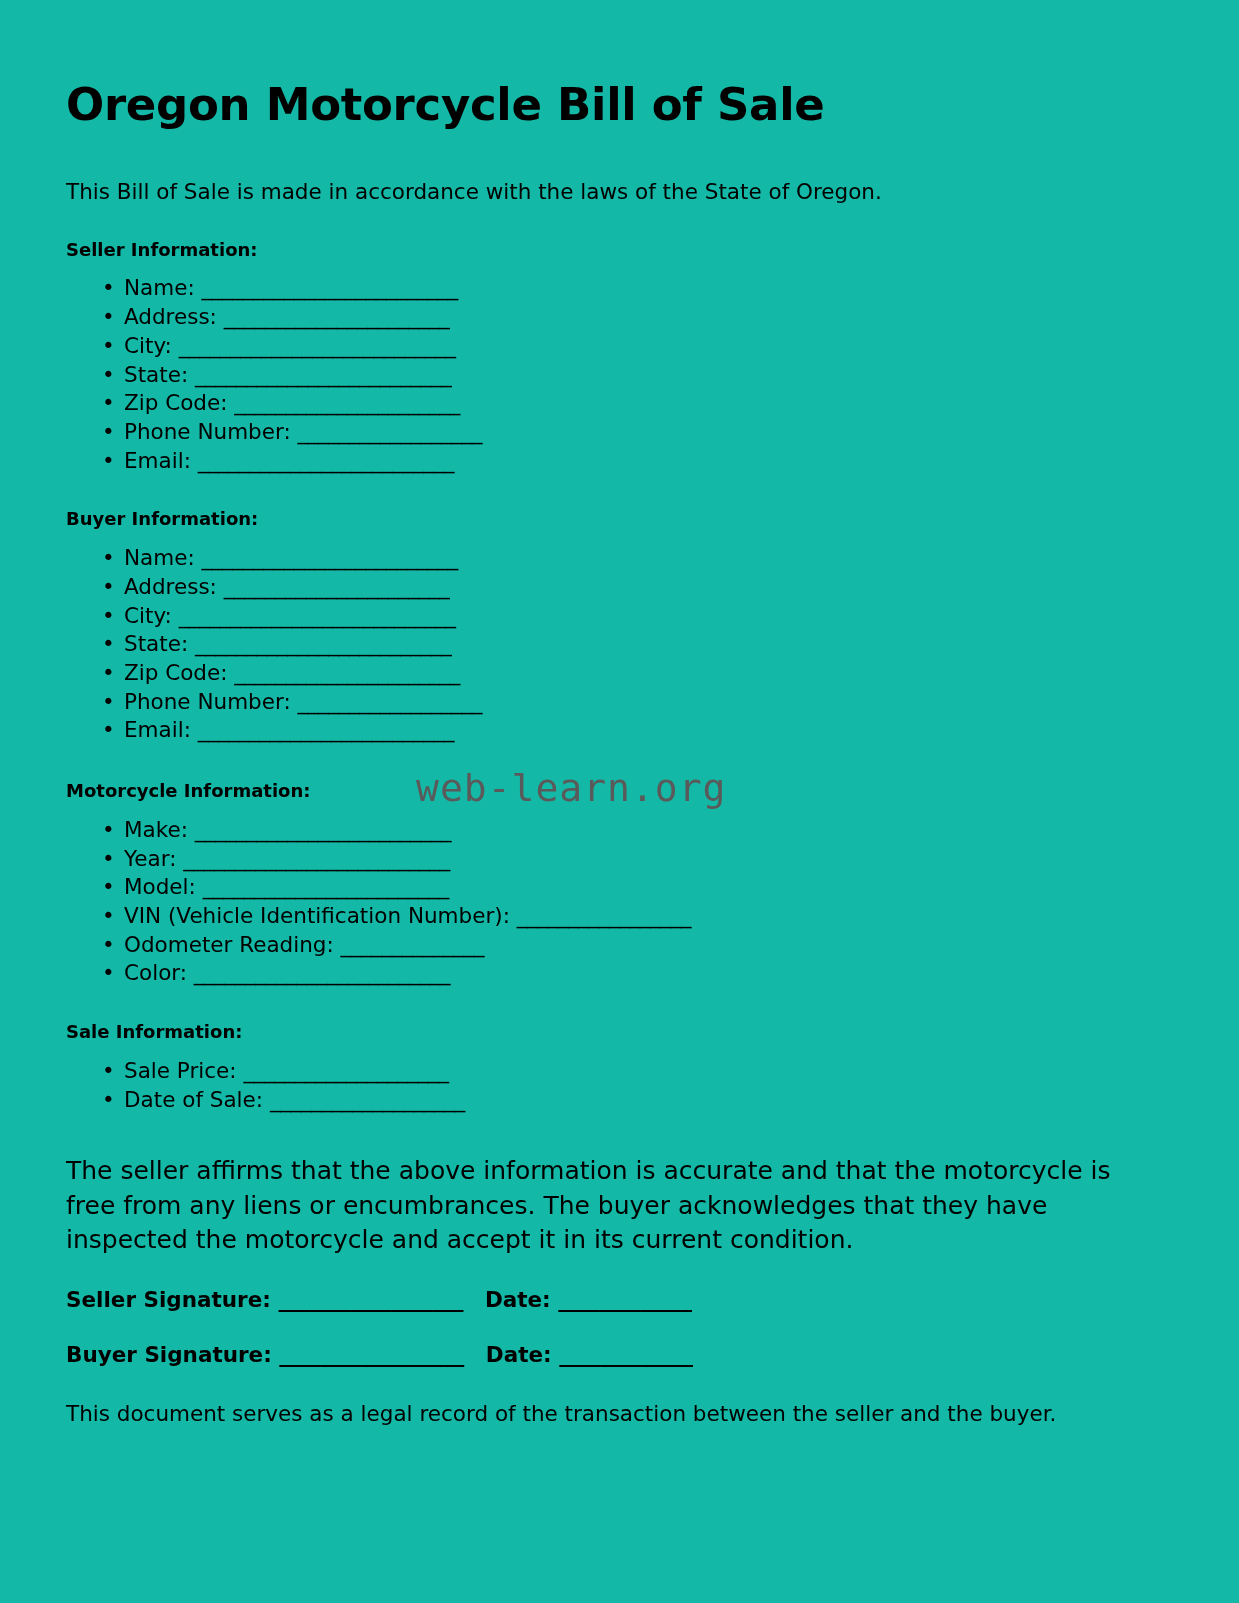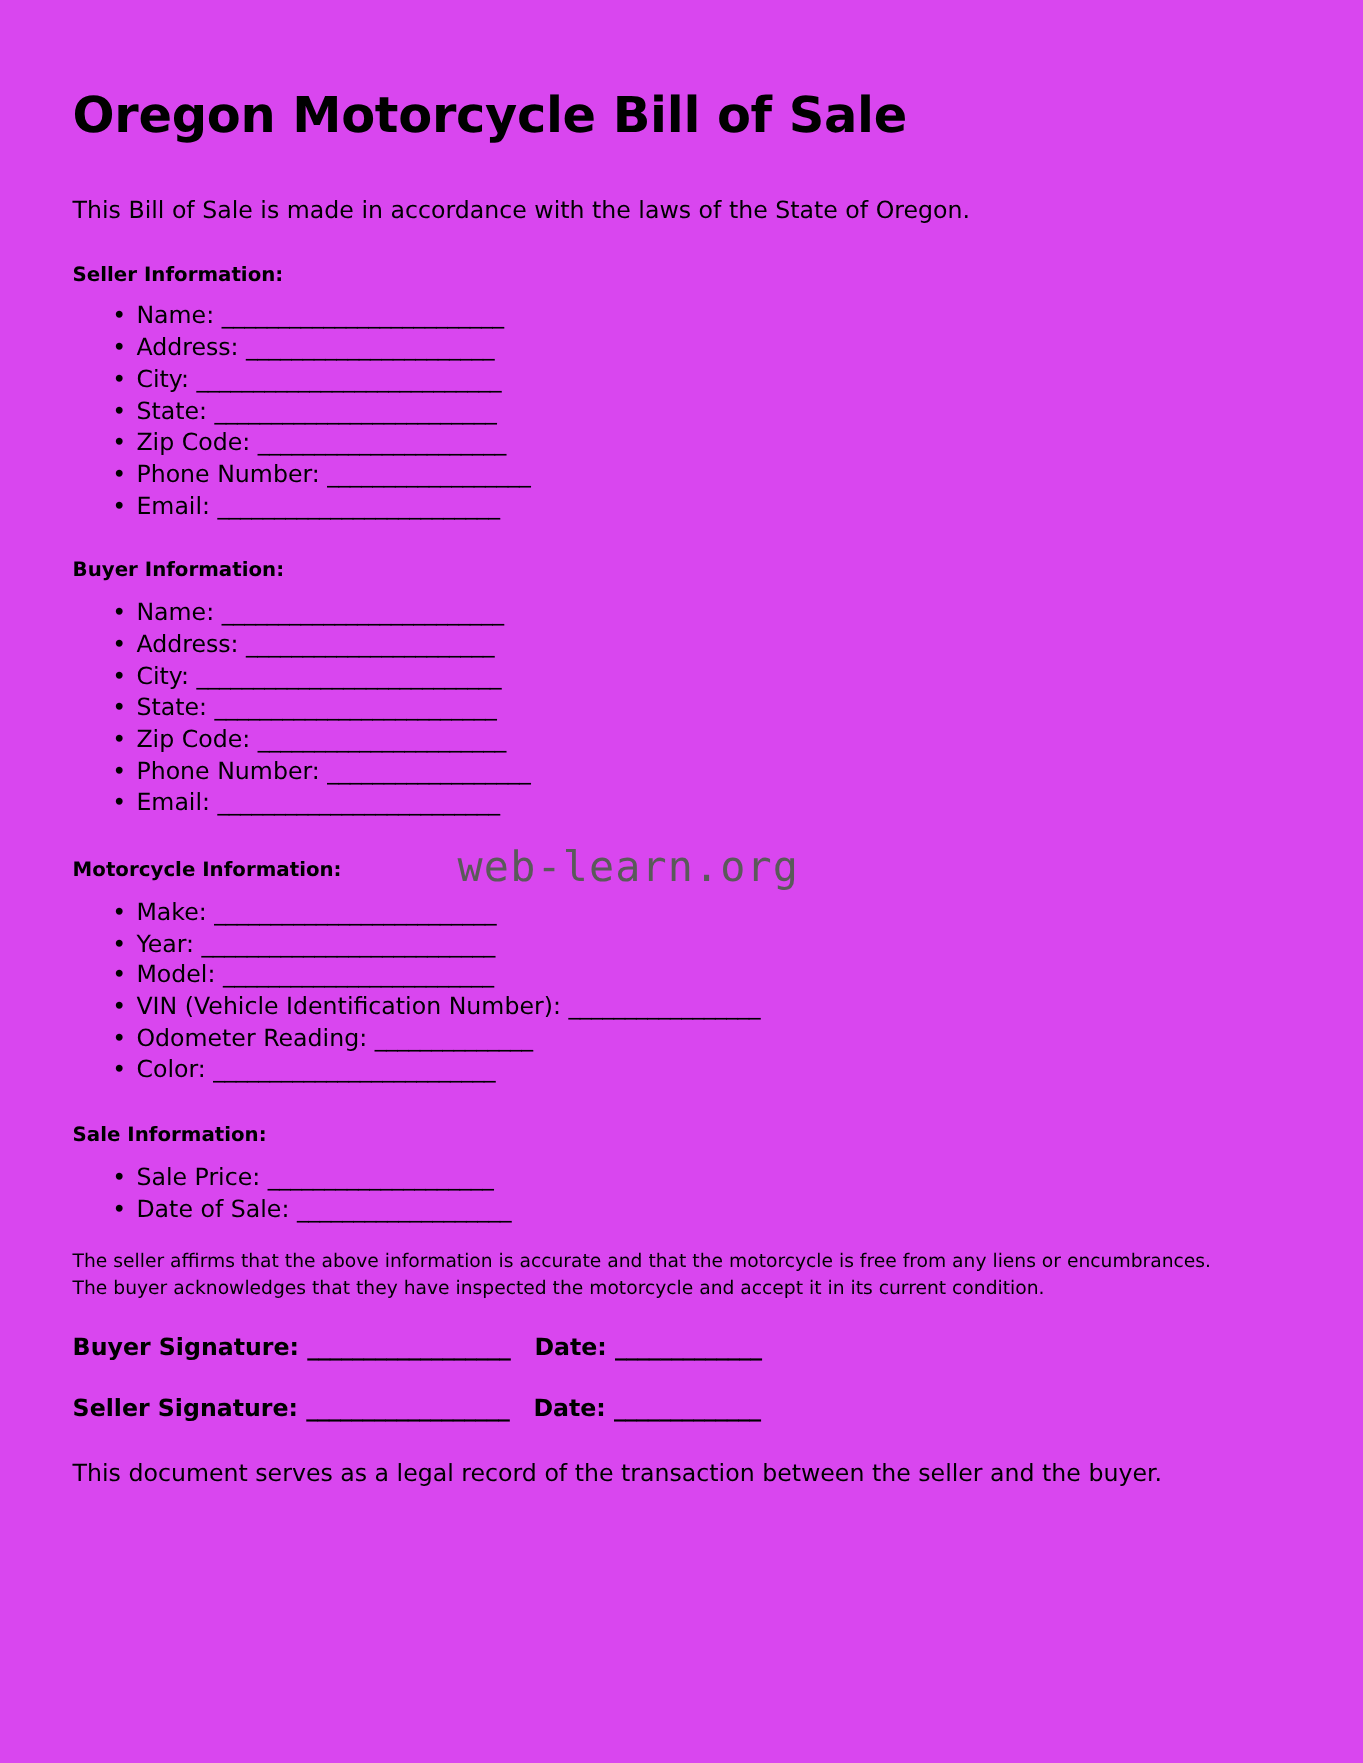--- a/index.html
+++ b/index.html
@@ -13,21 +13,21 @@
     position: relative;
     font-family: "DejaVu Sans", "Liberation Sans", sans-serif;
     color: #000000;
     overflow: hidden;
   }
   .page {
     position: absolute;
     left: 0; top: 0;
     width: 1239px;
     height: 1603px;
-    background: #d946ef;
+    background: #14b8a6;
     box-sizing: border-box;
     padding: 78px 66px 0 66px;
   }
   .doc-title {
     font-size: 45px;
     font-weight: bold;
     letter-spacing: -0.3px;
     line-height: 1.1;
     margin: 0 0 0 0;
     padding-top: 2px;
@@ -63,23 +63,23 @@
     position: absolute;
     left: 36px;
     top: 0;
     font-size: 21.5px;
     line-height: 1.335;
   }
   .blank {
     letter-spacing: -0.5px;
   }
   .para {
-    font-size: 17px;
+    font-size: 25px;
     line-height: 1.37;
-    margin-top: 22px;
+    margin-top: 40px;
     max-width: 1048px;
   }
   .sig-line {
     font-size: 21.5px;
     font-weight: bold;
     margin-top: 30px;
     white-space: nowrap;
   }
   .sig-line .gap {
     display: inline-block;
@@ -149,27 +149,27 @@
 
   <h2 class="section-head">Sale Information:</h2>
   <ul class="fields">
     <li><span>Sale Price:</span> <span class="blank">____________________</span></li>
     <li><span>Date of Sale:</span> <span class="blank">___________________</span></li>
   </ul>
 
   <p class="para">The seller affirms that the above information is accurate and that the motorcycle is free from any liens or encumbrances. The buyer acknowledges that they have inspected the motorcycle and accept it in its current condition.</p>
 
   <div class="sig-line">
-    <span>Buyer Signature:</span>
+    <span>Seller Signature:</span>
     <span class="sig-blank">__________________</span><span class="gap"></span><span>Date:</span>
     <span class="sig-blank">_____________</span>
   </div>
 
   <div class="sig-line">
-    <span>Seller Signature:</span>
+    <span>Buyer Signature:</span>
     <span class="sig-blank">__________________</span><span class="gap"></span><span>Date:</span>
     <span class="sig-blank">_____________</span>
   </div>
 
   <p class="closing">This document serves as a legal record of the transaction between the seller and the buyer.</p>
 
 </div>
 
 <div class="watermark">web-learn.org</div>
 

